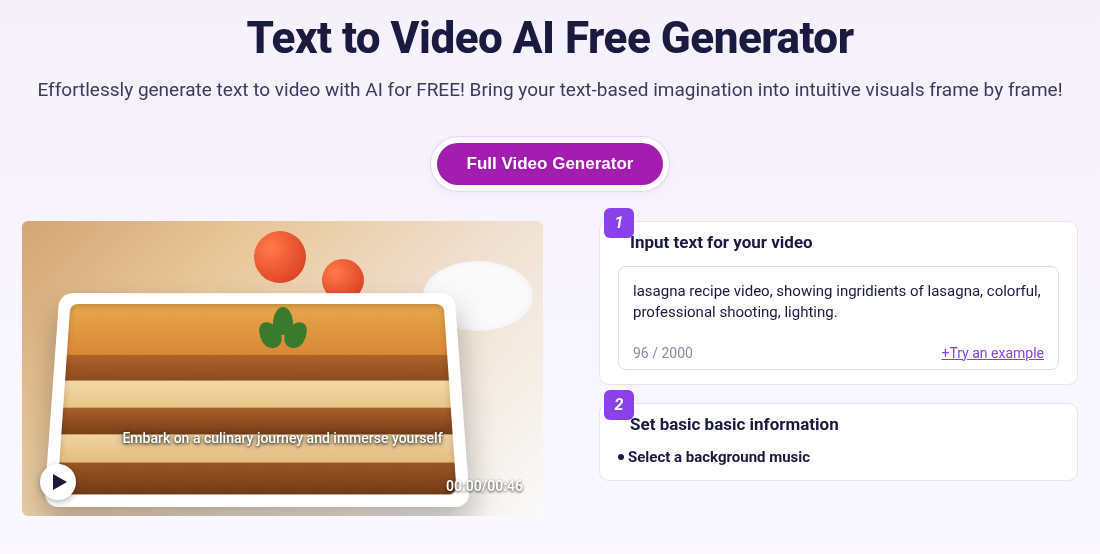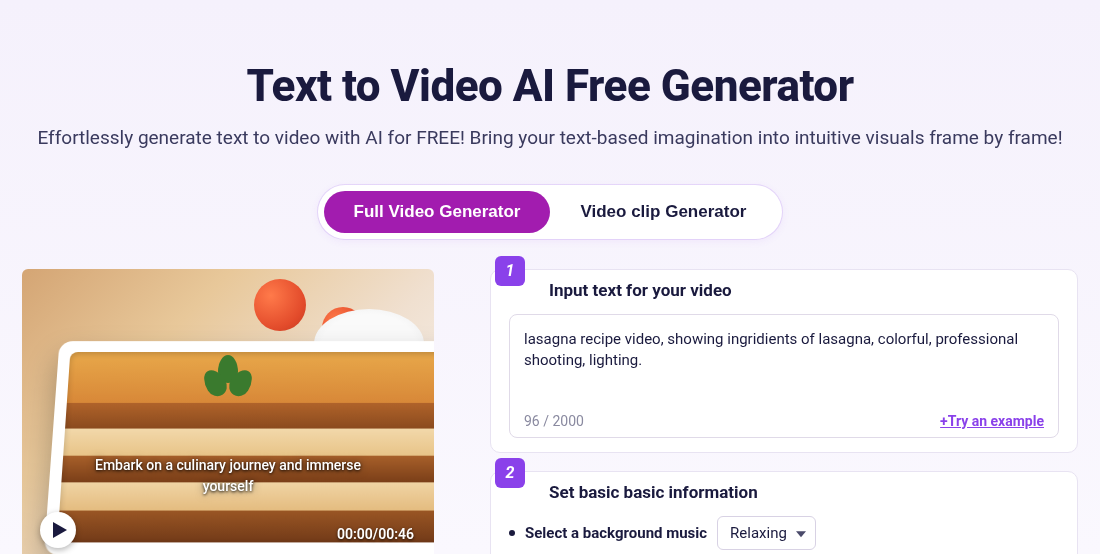--- a/index.html
+++ b/index.html
@@ -14,21 +14,20 @@
       height: 554px;
       overflow: hidden;
     }
     .page-title {
       text-align: center;
       font-size: 44px;
       font-weight: 800;
       color: #1a1a3e;
       padding-top: 12px;
       letter-spacing: -0.5px;
-      margin-top: 48px;
     }
     .page-subtitle {
       text-align: center;
       font-size: 19px;
       color: #3a3a5e;
       margin-top: 12px;
       line-height: 1.5;
       padding: 0 5px;
     }
     .tab-container {
@@ -57,21 +56,21 @@
       background: #a21caf;
       color: #fff;
     }
     .main-content {
       display: flex;
       gap: 56px;
       padding: 30px 22px 0 22px;
     }
     .video-preview {
       position: relative;
-      width: 412px;
+      width: 521px;
       height: 295px;
       border-radius: 6px;
       overflow: hidden;
       background: linear-gradient(135deg, #d4a574 0%, #e8c89a 30%, #f0e0d0 60%, #fafafa 100%);
     }
     .lasagna {
       position: absolute;
       inset: 0;
     }
     .dish {
@@ -201,21 +200,21 @@
       align-items: center;
       justify-content: center;
       font-weight: 700;
       font-style: italic;
       font-size: 16px;
     }
     .step-header {
       display: flex;
       align-items: center;
       gap: 14px;
-      margin-left: 40px;
+      margin-left: 12px;
       margin-top: -8px;
       margin-bottom: 14px;
     }
     .step-title {
       font-size: 17px;
       font-weight: 700;
       color: #1a1a3e;
     }
     .text-input-wrapper {
       border: 1px solid #e0dae8;
@@ -230,36 +229,36 @@
       font-size: 15px;
       color: #1a1a3e;
       line-height: 1.45;
       font-family: inherit;
       min-height: 44px;
     }
     .input-footer {
       display: flex;
       justify-content: space-between;
       align-items: flex-start;
-      margin-top: 36px;
+      margin-top: 16px;
       font-size: 14px;
     }
     .char-count {
       color: #8a8aa0;
     }
     .try-example {
       color: #8a41ea;
-      font-weight: 700;
+      font-weight: 400;
       cursor: pointer;
       text-decoration: underline;
     }
     .music-row {
       display: flex;
       align-items: center;
-      gap: 10px;
+      gap: 4px;
       font-size: 15px;
     }
     .bullet {
       width: 6px;
       height: 6px;
       background: #1a1a3e;
       border-radius: 50%;
     }
     .music-label {
       font-weight: 700;
@@ -295,21 +294,20 @@
   </style>
 </head>
 <body>
 
 <h1 class="page-title">Text to Video AI Free Generator</h1>
 <p class="page-subtitle">Effortlessly generate text to video with AI for FREE! Bring your text-based imagination into intuitive visuals frame by frame!</p>
 
 <div class="tab-container">
   <div class="tab-pill">
     <button class="tab-btn active">Full Video Generator</button>
-    <button class="tab-btn">Video clip Generator</button>
   </div>
 </div>
 
 <div class="main-content">
   <div class="video-preview">
     <div class="lasagna">
       <div class="tomato t1"></div>
       <div class="tomato t2"></div>
       <div class="plate"></div>
       <div class="dish"></div>
@@ -347,21 +345,16 @@
     </div>
 
     <div class="step-block">
       <div class="step-badge">2</div>
       <div class="step-header">
         <span class="step-title">Set basic basic information</span>
       </div>
       <div class="music-row">
         <span class="bullet"></span>
         <span class="music-label">Select a background music</span>
-        <span class="select-wrap">
-          <select class="music-select">
-            <option>Relaxing</option>
-          </select>
-        </span>
       </div>
     </div>
   </div>
 </div>
 
 </body></html>

